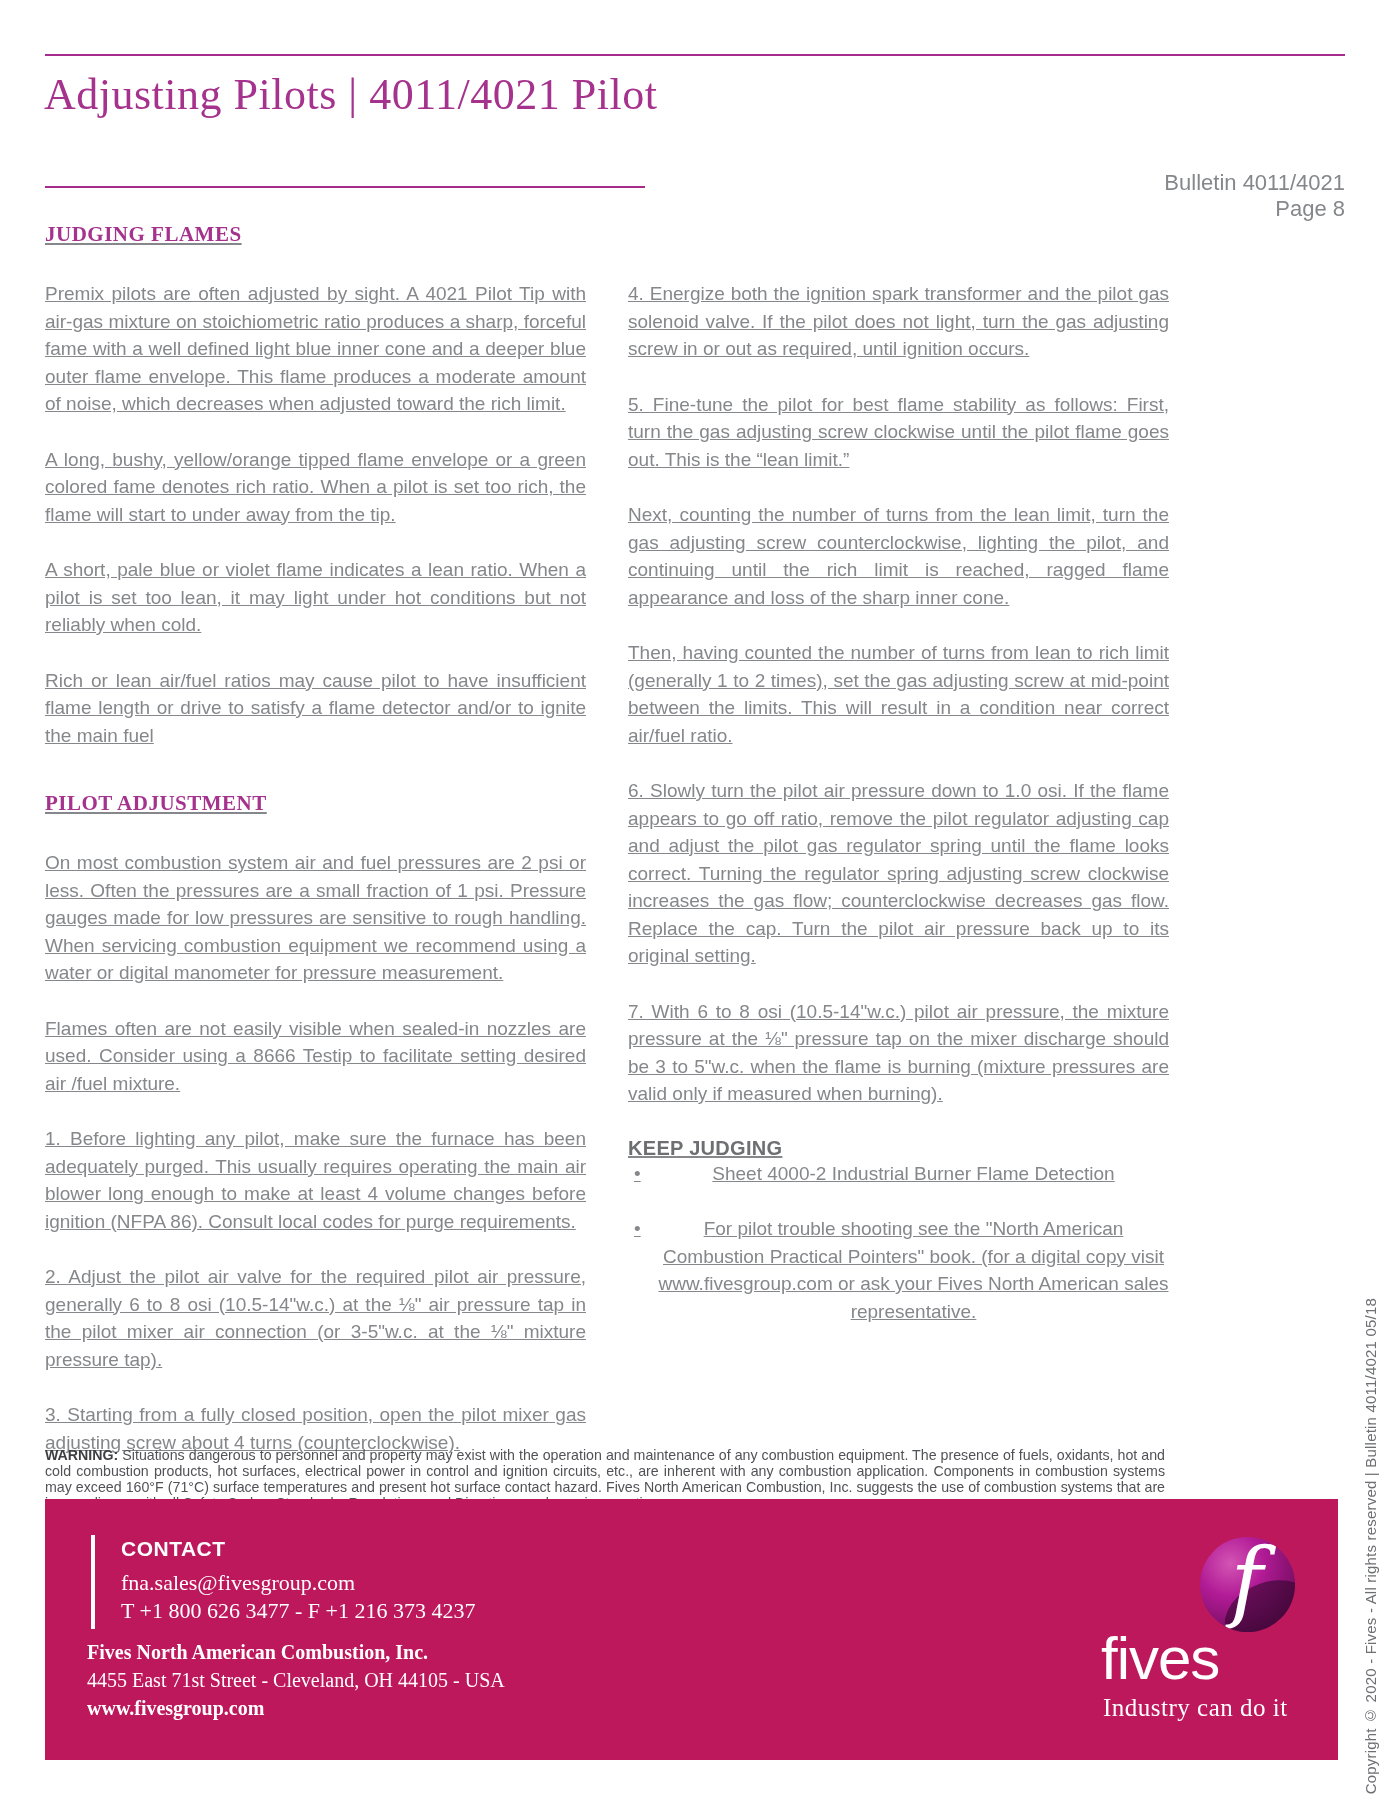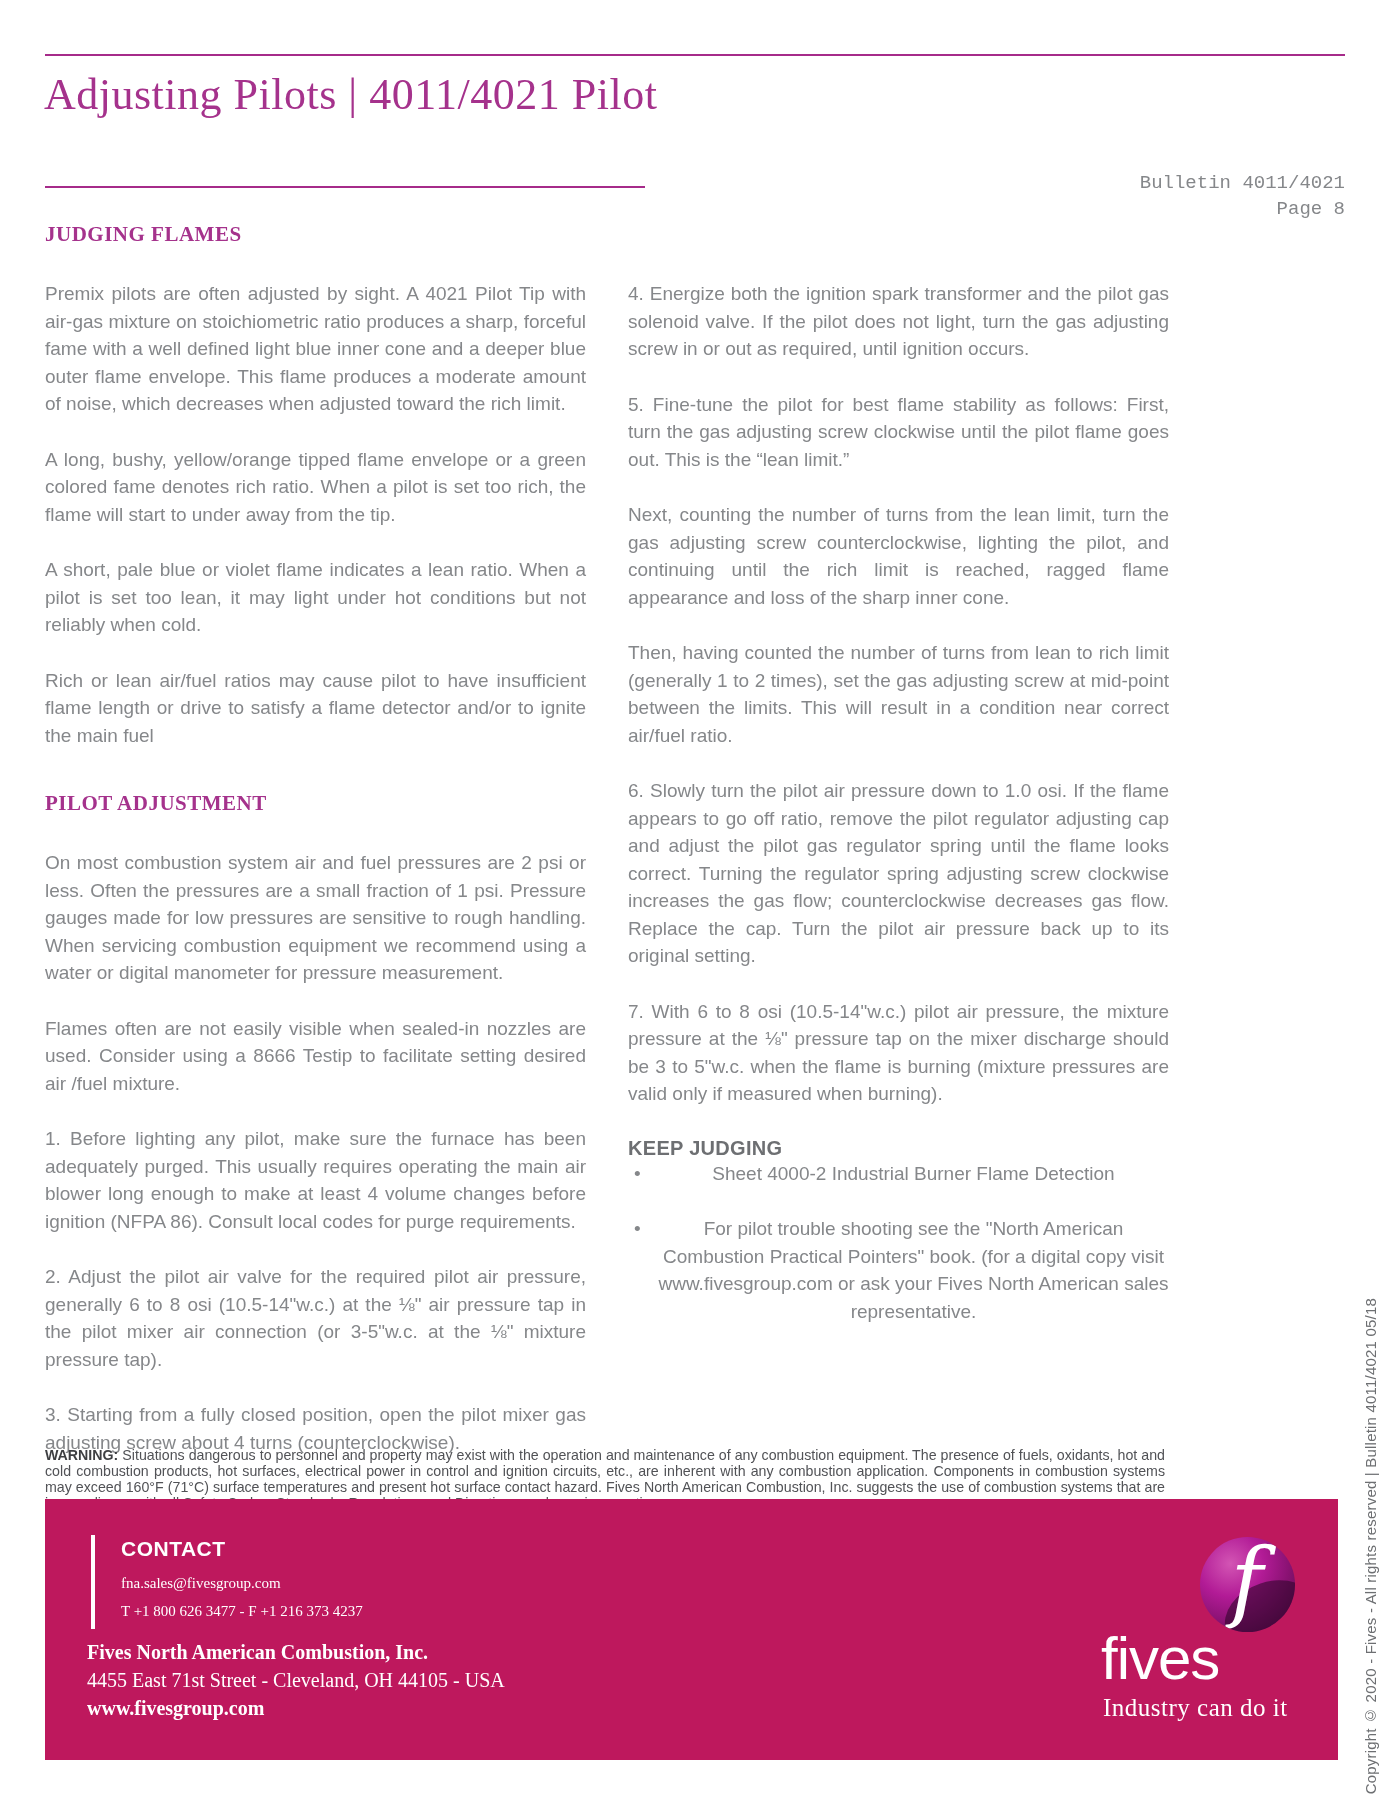--- a/index.html
+++ b/index.html
@@ -7,23 +7,23 @@
     position:relative; width:1391px; height:1800px; background:#ffffff;
     font-family:"Liberation Sans", sans-serif; overflow:hidden;
   }
   .top-rule { position:absolute; left:45px; top:54px; width:1300px; height:2px; background:#a62b8a; }
   .page-title {
     position:absolute; left:44px; top:70px; margin:0;
     font-family:"Liberation Serif", serif; font-weight:400; font-size:44px; line-height:1.15;
     color:#a5328c; letter-spacing:0.5px;
   }
   .title-rule { position:absolute; left:45px; top:186px; width:600px; height:2px; background:#a62b8a; }
-  .bulletin { position:absolute; right:46px; top:170px; text-align:right; font-size:19px; line-height:26px; color:#85878a;font-family:Liberation Mono, monospace; }
+  .bulletin { position:absolute; right:46px; top:170px; text-align:right; font-size:22px; line-height:26px; color:#85878a; }
 
-  .col { position:absolute; top:222px; width:541px; color:#85878a; font-size:19px; line-height:27.5px; }
+  .col { position:absolute; top:222px; width:541px; color:#85878a; font-size:19px; line-height:27.5px;text-decoration:underline; }
   .col-left  { left:45px; }
   .col-right { left:628px; }
   .col p { margin:0 0 28px 0; text-align:justify; }
   h2.sec {
     margin:0 0 34px 0; font-family:"Liberation Serif", serif; font-weight:700;
     font-size:21px; line-height:24px; color:#a5328c; letter-spacing:0.5px;
   }
   h2.mid { margin-top:42px; }
   .spacer { height:58px; }
   .keep { margin:22px 0 0 0; font-weight:700; font-size:20px; line-height:24px; color:#6d6f72; letter-spacing:0.3px; }
@@ -34,21 +34,21 @@
 
   .warning {
     position:absolute; left:45px; top:1448px; width:1120px;
     font-size:14.2px; line-height:15.9px; color:#515256; text-align:justify;
   }
   .warning b { color:#3e3f42; }
 
   .footer { position:absolute; left:45px; top:1499px; width:1293px; height:261px; background:#be185d; color:#ffffff; }
   .contact { position:absolute; left:46px; top:36px; border-left:4px solid #ffffff; padding:2px 0 4px 26px; }
   .contact-label { font-weight:700; font-size:21px; line-height:24px; letter-spacing:0.5px; margin-bottom:8px; }
-  .contact-line { font-family:"Liberation Serif", serif; font-size:15px; line-height:28px; }
+  .contact-line { font-family:"Liberation Serif", serif; font-size:22px; line-height:28px; }
   .company { position:absolute; left:42px; top:139px; font-family:"Liberation Serif", serif; font-size:20px; line-height:28px; }
   .bold { font-weight:700; }
 
   .sphere {
     position:absolute; left:1155px; top:38px; width:95px; height:95px; border-radius:50%;
     background:radial-gradient(circle at 32% 28%, #d355b4 0%, #b21b96 35%, #8a1273 62%, #4a0a41 100%);
     overflow:hidden;
   }
   .sphere .swoosh {
     position:absolute; right:-22px; bottom:-8px; width:95px; height:58px;

